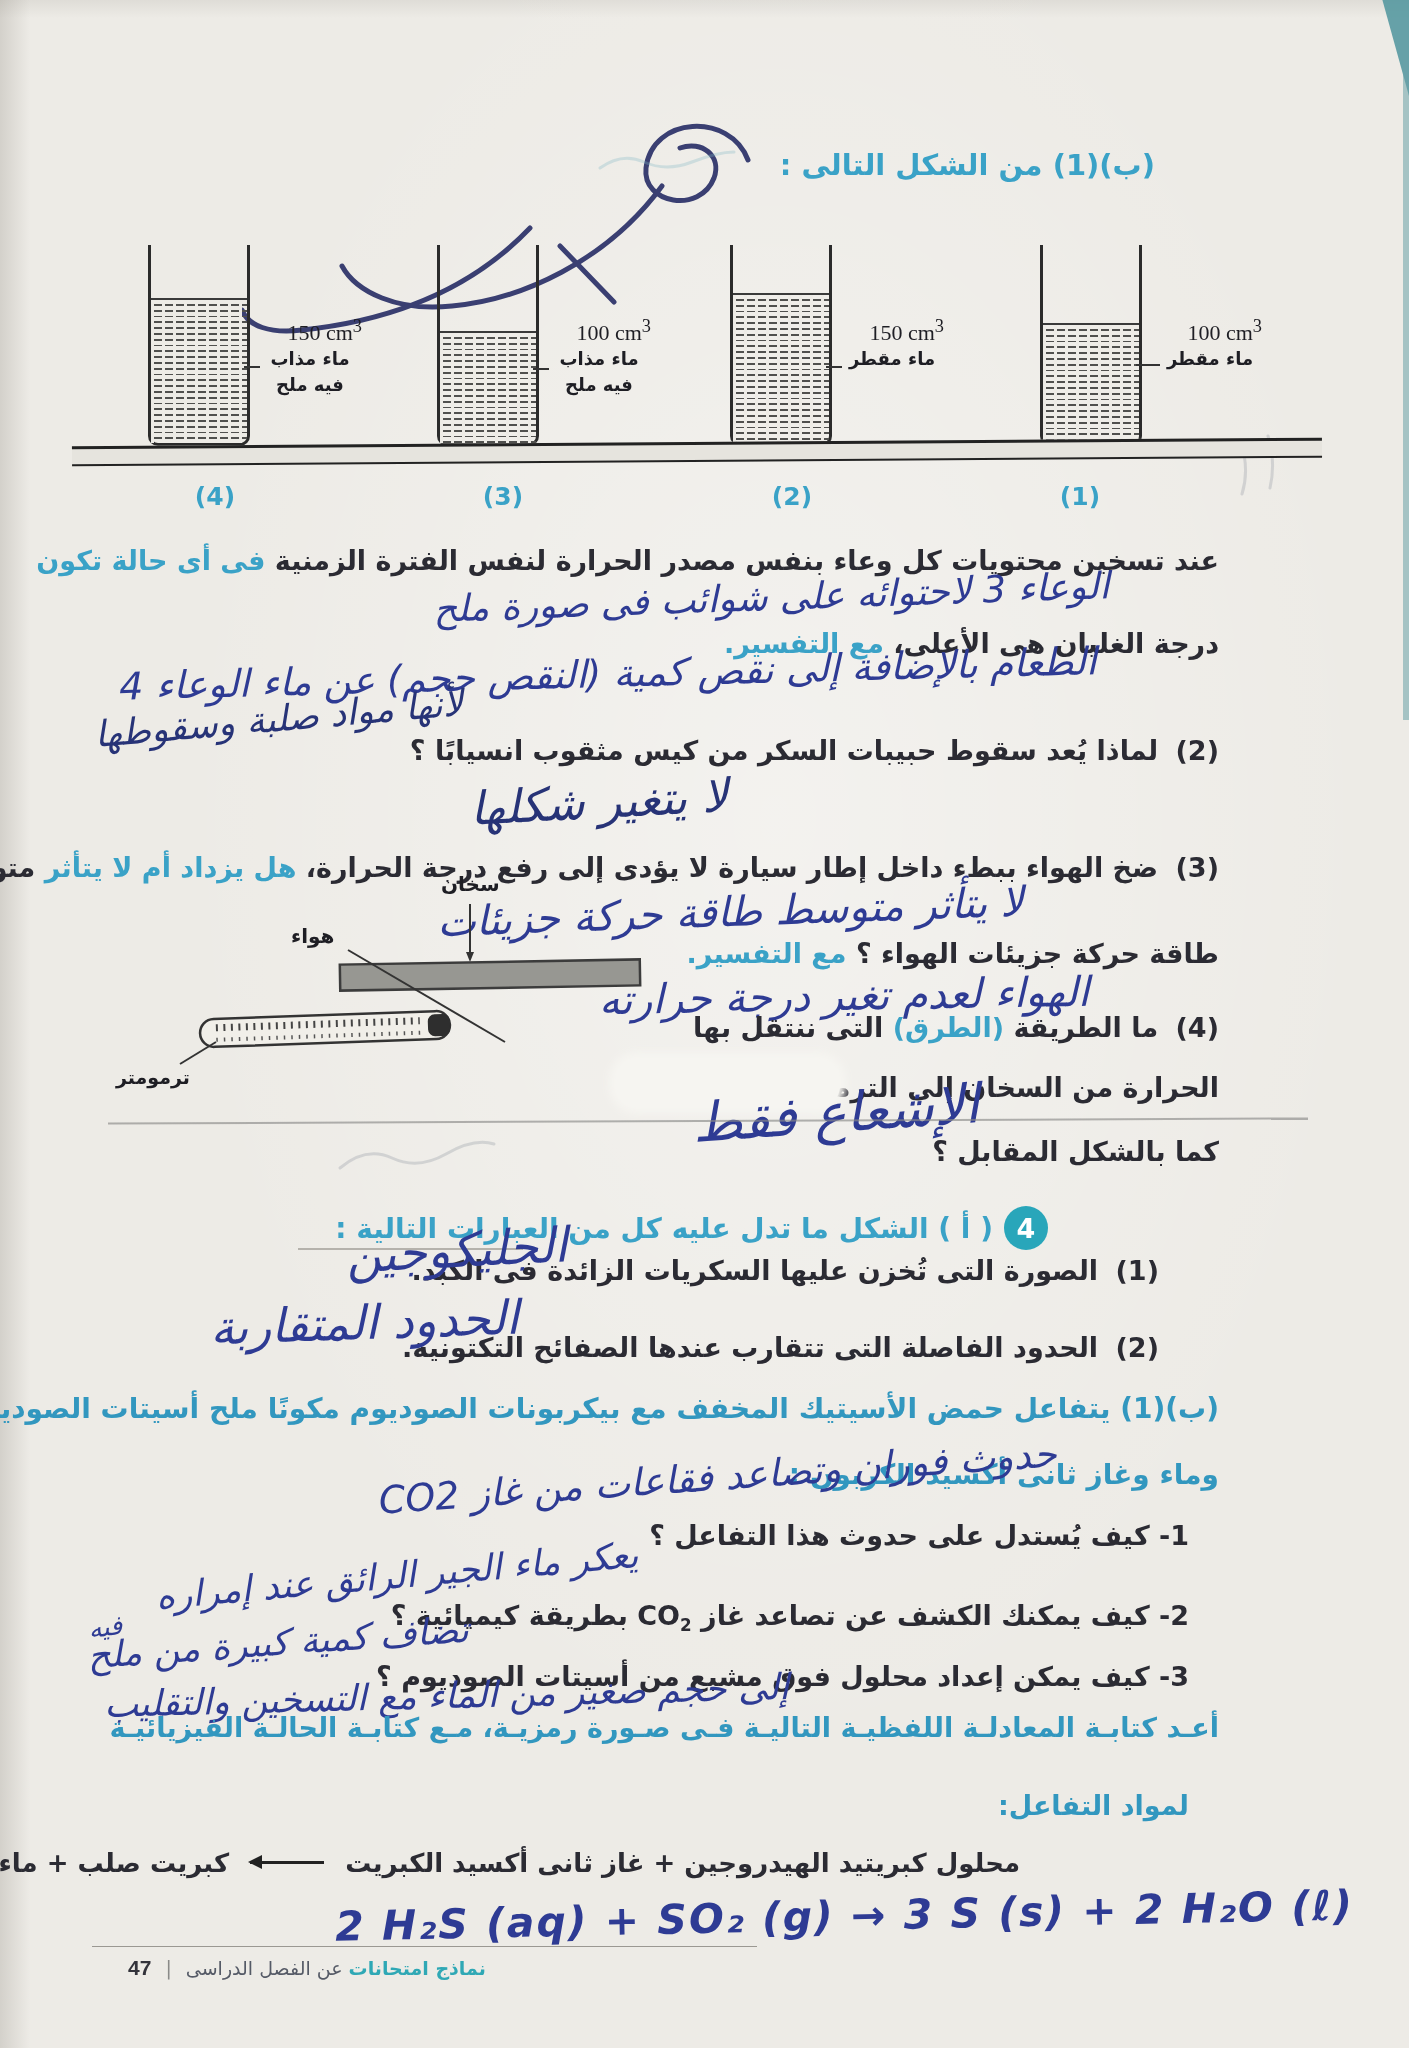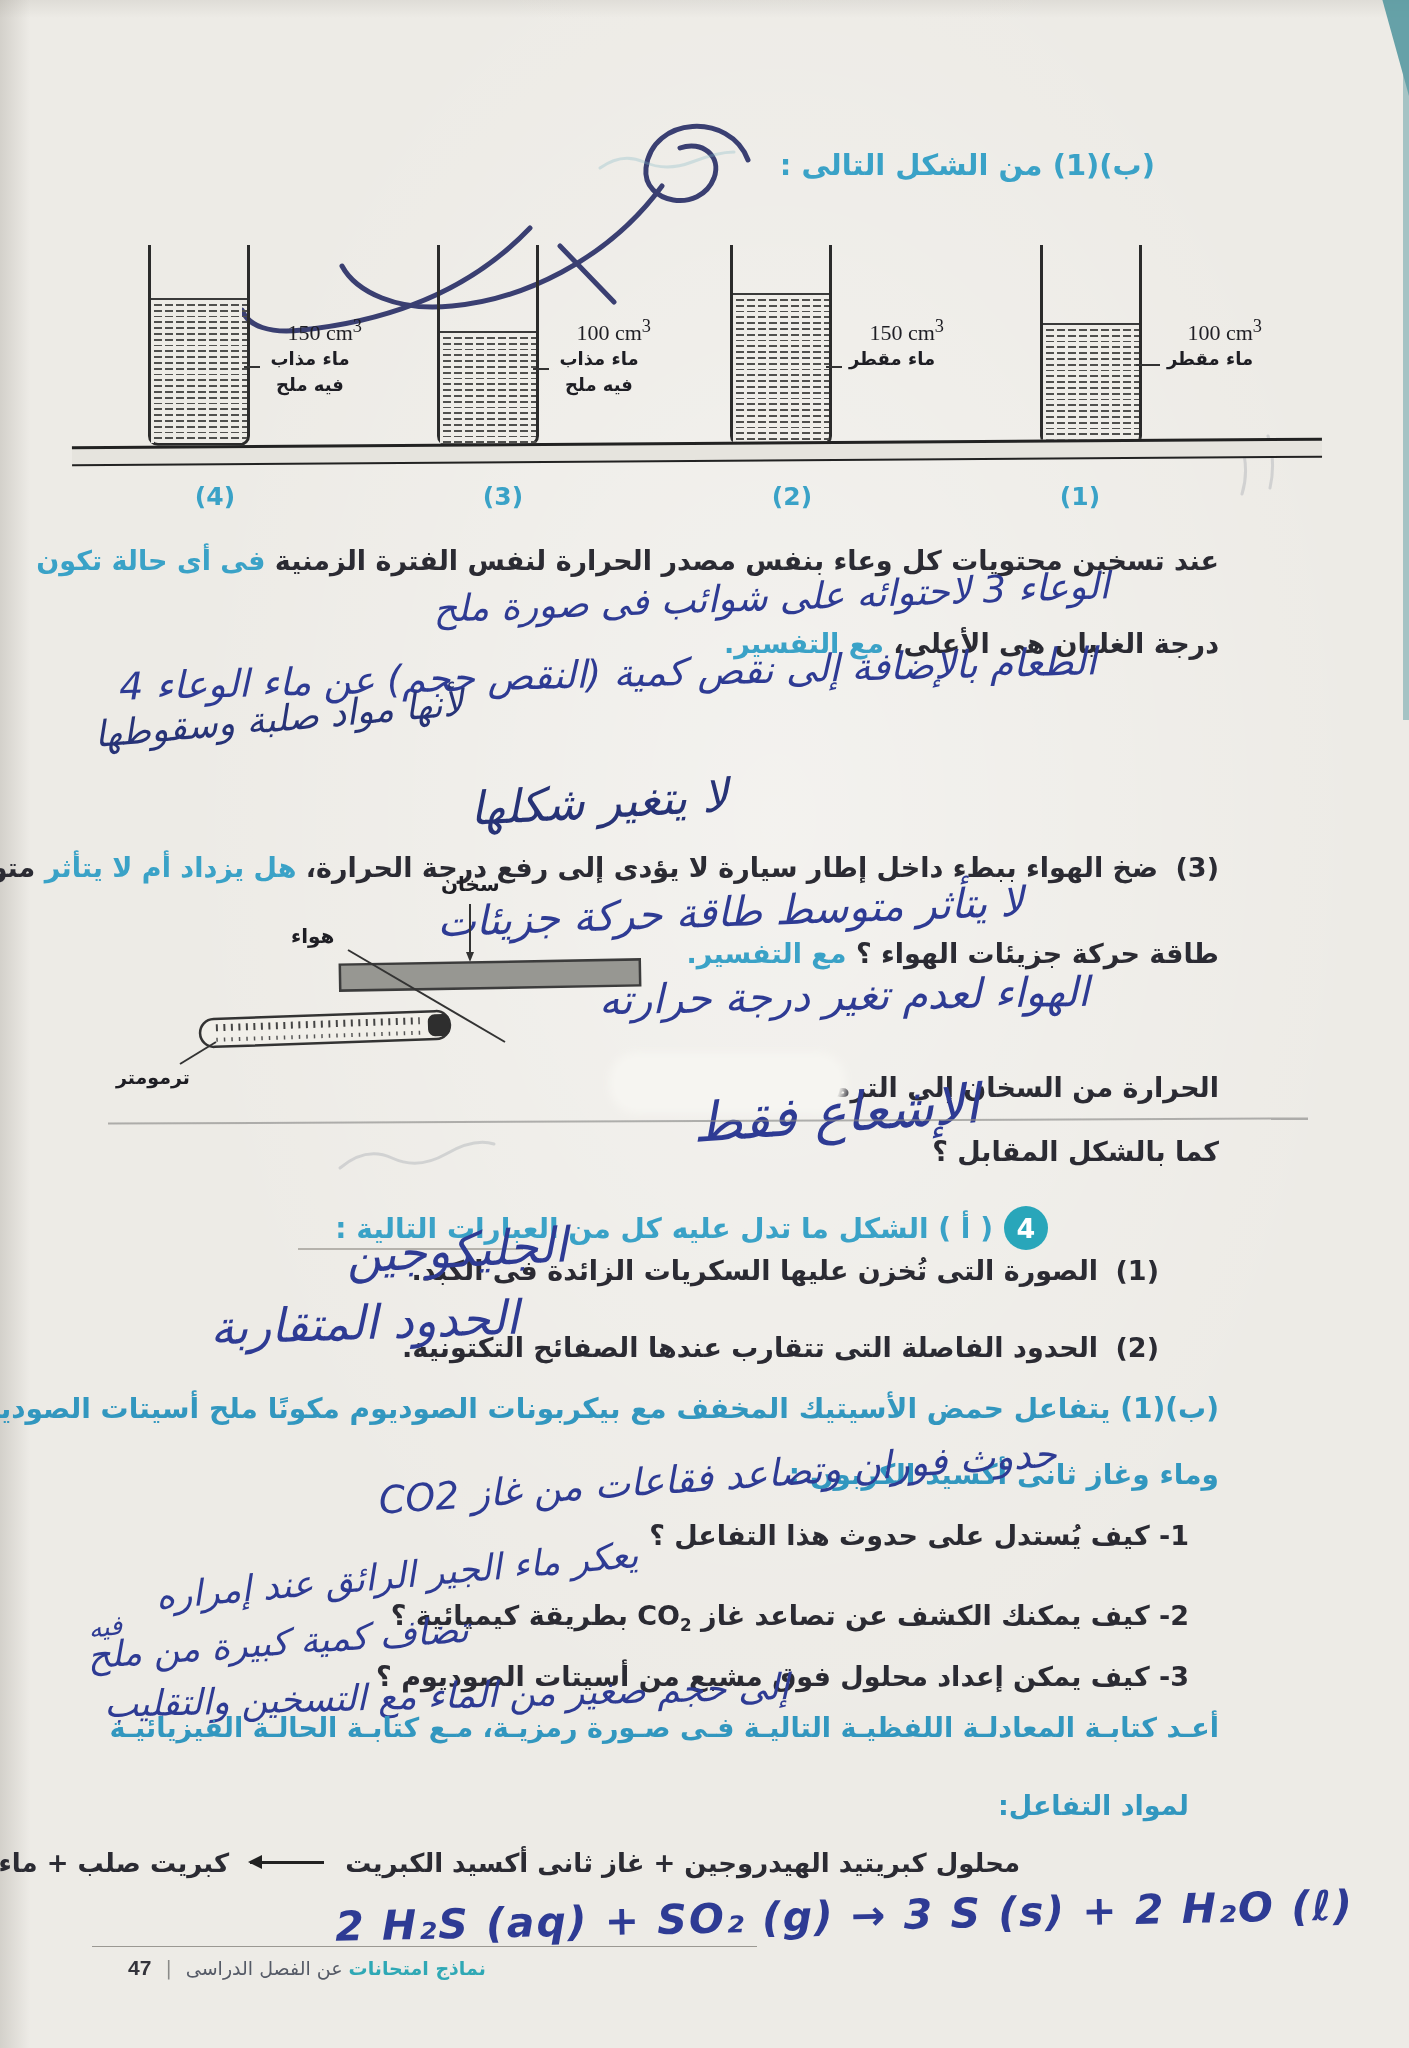--- a/index.html
+++ b/index.html
@@ -187,36 +187,46 @@
     <span>عند تسخين محتويات كل وعاء بنفس مصدر الحرارة لنفس الفترة الزمنية</span>
     <span class="blue">فى أى حالة تكون</span>
   </div>
   <div class="pl ln-q1b">
     <span>درجة الغليان هى الأعلى،</span>
     <span class="blue">مع التفسير.</span>
   </div>
   <div class="hw hw-a1">الوعاء 3 لاحتوائه على شوائب فى صورة ملح</div>
   <div class="hw hw-a2">الطعام بالإضافة إلى نقص كمية (النقص حجم) عن ماء الوعاء 4</div>
 
+  <div class="pl ln-q2">
+    <span class="num">(2)</span>
+    <span>لماذا يُعد سقوط حبيبات السكر من كيس مثقوب انسيابًا ؟</span>
+  </div>
   <div class="hw hw-a3">لأنها مواد صلبة وسقوطها</div>
   <div class="hw hw-a4">لا يتغير شكلها</div>
 
   <div class="pl ln-q3a">
     <span class="num">(3)</span>
     <span>ضخ الهواء ببطء داخل إطار سيارة لا يؤدى إلى رفع درجة الحرارة،</span>
     <span class="blue">هل يزداد أم لا يتأثر</span>
     <span>متوسط</span>
   </div>
   <div class="hw hw-a5">لا يتأثر متوسط طاقة حركة جزيئات</div>
   <div class="pl ln-q3b">
     <span>طاقة حركة جزيئات الهواء ؟</span>
     <span class="blue">مع التفسير.</span>
   </div>
   <div class="hw hw-a6">الهواء لعدم تغير درجة حرارته</div>
 
+  <div class="pl ln-q4a">
+    <span class="num">(4)</span>
+    <span>ما الطريقة</span>
+    <span class="blue">(الطرق)</span>
+    <span>التى ننتقل بها</span>
+  </div>
   <div class="pl ln-q4b">الحرارة من السخان إلى الترمومتر</div>
   <div class="whiteout"></div>
   <div class="pl ln-q4c">كما بالشكل المقابل ؟</div>
   <div class="hw hw-a7">الإشعاع فقط</div>
 
   <svg class="decor" width="1409" height="2048" viewBox="0 0 1409 2048">
     <line x1="470" y1="904" x2="470" y2="952" stroke="#333" stroke-width="2"></line>
     <polygon points="466,952 474,952 470,962" fill="#333"></polygon>
     <rect x="340" y="962" width="300" height="26" fill="#979792" stroke="#3c3c3c" stroke-width="2.5" transform="rotate(-1 490 975)"></rect>
     <line x1="348" y1="950" x2="505" y2="1042" stroke="#333" stroke-width="2"></line>

